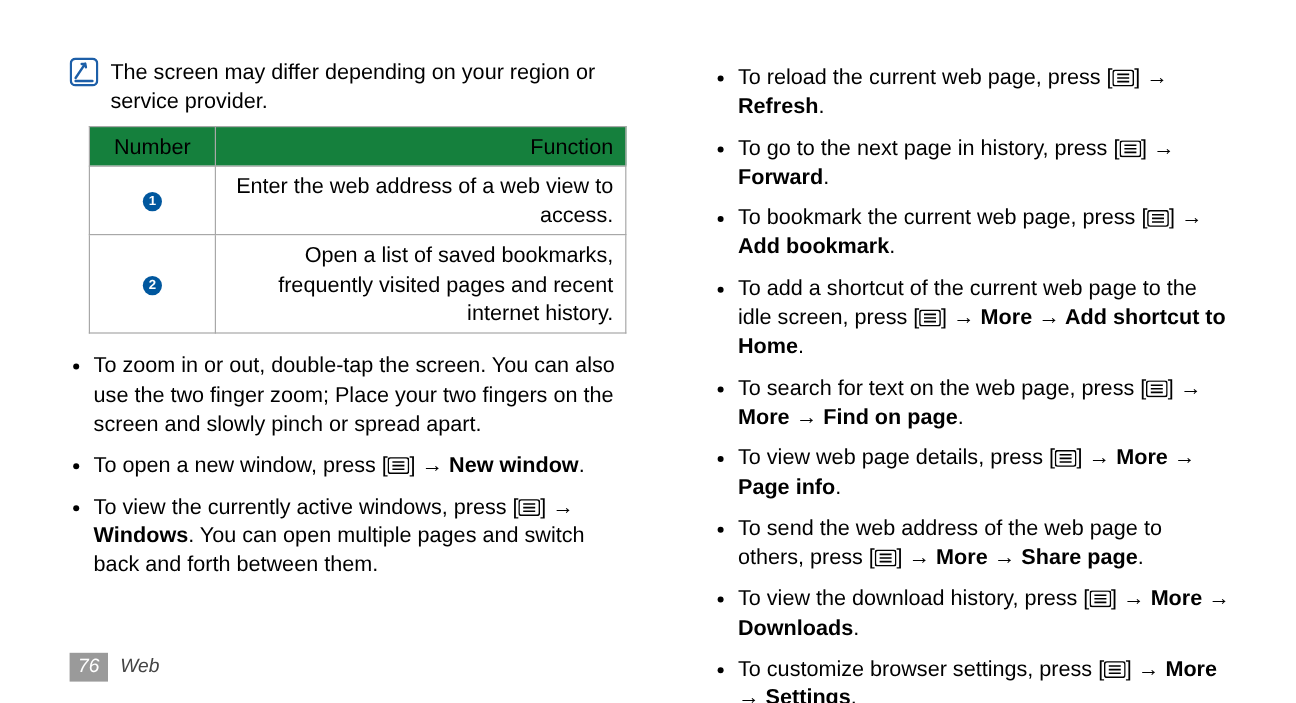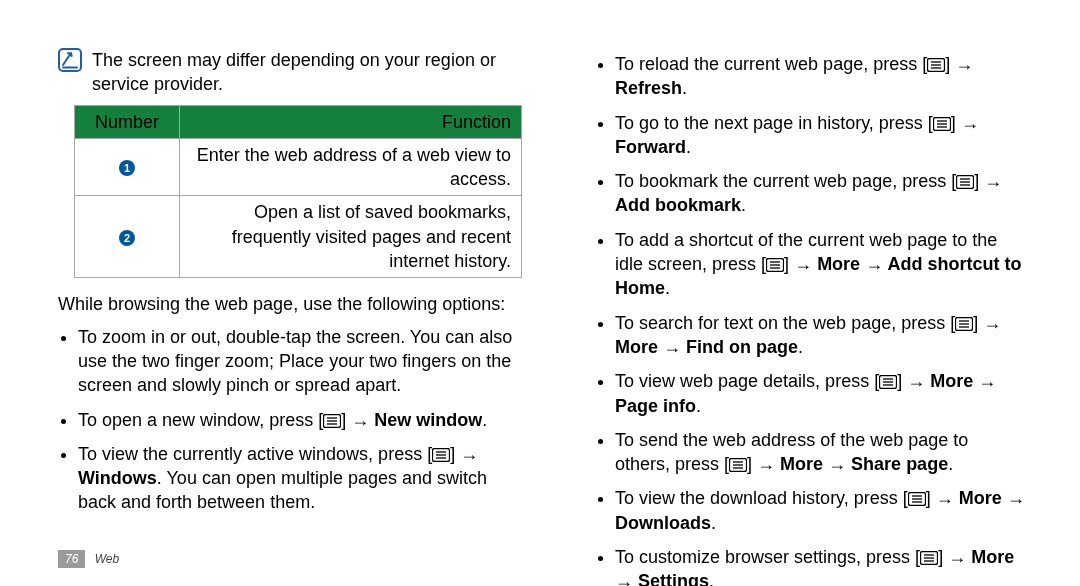--- a/index.html
+++ b/index.html
@@ -83,21 +83,21 @@
   .menu-icon {
     display: inline-block;
     vertical-align: -2px;
   }
   .menu-icon svg { display: block; }
   b { font-weight: 700; }
   .footer {
     position: absolute;
     left: 58px;
     bottom: 18px;
-    font-size: 12px;
+    font-size: 16px;
   }
   .footer .pg {
     display: inline-block;
     background: #9a9a9a;
     color: #fff;
     padding: 1px 7px;
     font-style: italic;
     margin-right: 6px;
   }
   .footer .sect {
@@ -139,21 +139,20 @@
             <td class="numcol"><span class="circ">1</span></td>
             <td>Enter the web address of a web view to access.</td>
           </tr>
           <tr>
             <td class="numcol"><span class="circ">2</span></td>
             <td>Open a list of saved bookmarks, frequently visited pages and recent internet history.</td>
           </tr>
         </tbody>
       </table>
 
-      <p class="body-para">While browsing the web page, use the following options:</p>
 
       <ul class="dot">
 
         <li>
           <span>To zoom in or out, double-tap the screen. You can also use the two finger zoom; Place your two fingers on the screen and slowly pinch or spread apart.</span>
         </li>
 
         <li>
           <span>To open a new window, press [</span><span class="menu-icon"><svg width="18" height="14" viewBox="0 0 18 14">
                 <rect x="0.5" y="0.5" width="17" height="13" rx="2" fill="none" stroke="#000" stroke-width="1.3"></rect>

